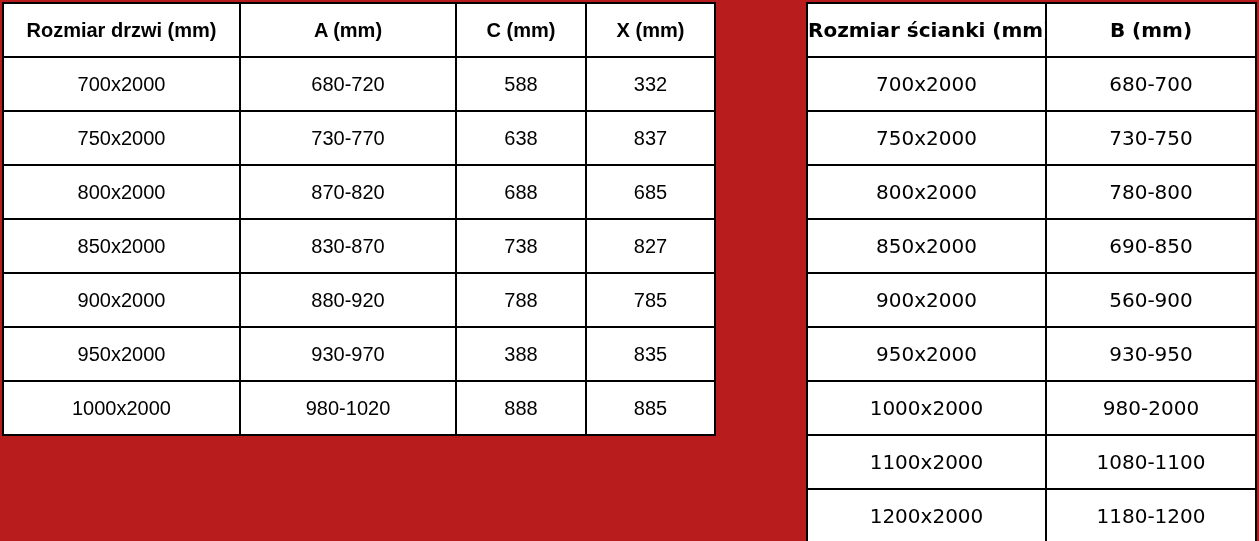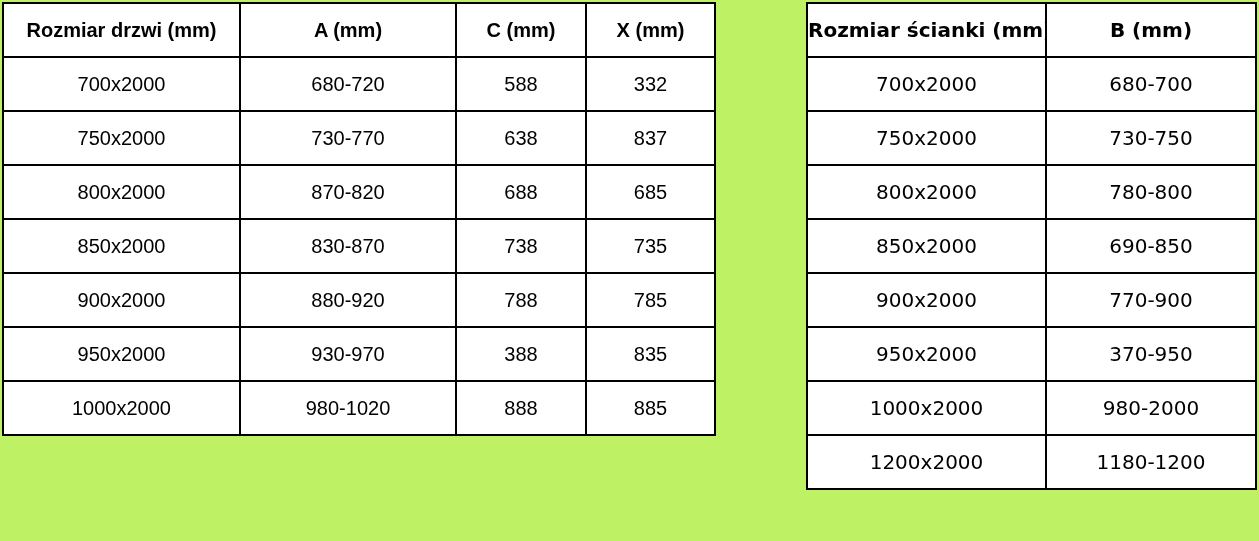--- a/index.html
+++ b/index.html
@@ -5,21 +5,21 @@
   * { margin: 0; padding: 0; box-sizing: border-box; }
   html, body {
     background: #ffffff;
     font-family: "Liberation Sans", sans-serif;
     color: #000000;
   }
   .canvas {
     position: relative;
     width: 1259px;
     height: 541px;
-    background: #bef264;
+    background: #b91c1c;
     overflow: hidden;
     padding-left: 44px;
   }
   table {
     border-collapse: collapse;
     table-layout: fixed;
     position: absolute;
     top: 2px;
     background: #ffffff;
   }
@@ -82,21 +82,21 @@
         <tr>
           <td>800x2000</td>
           <td>870-820</td>
           <td>688</td>
           <td>685</td>
         </tr>
         <tr>
           <td>850x2000</td>
           <td>830-870</td>
           <td>738</td>
-          <td>735</td>
+          <td>827</td>
         </tr>
         <tr>
           <td>900x2000</td>
           <td>880-920</td>
           <td>788</td>
           <td>785</td>
         </tr>
         <tr>
           <td>950x2000</td>
           <td>930-970</td>
@@ -135,29 +135,33 @@
         <tr>
           <td>800x2000</td>
           <td>780-800</td>
         </tr>
         <tr>
           <td>850x2000</td>
           <td>690-850</td>
         </tr>
         <tr>
           <td>900x2000</td>
-          <td>770-900</td>
+          <td>560-900</td>
         </tr>
         <tr>
           <td>950x2000</td>
-          <td>370-950</td>
+          <td>930-950</td>
         </tr>
         <tr>
           <td>1000x2000</td>
           <td>980-2000</td>
+        </tr>
+        <tr>
+          <td>1100x2000</td>
+          <td>1080-1100</td>
         </tr>
         <tr>
           <td>1200x2000</td>
           <td>1180-1200</td>
         </tr>
       </tbody>
     </table>
 </div>
 
 </body></html>

